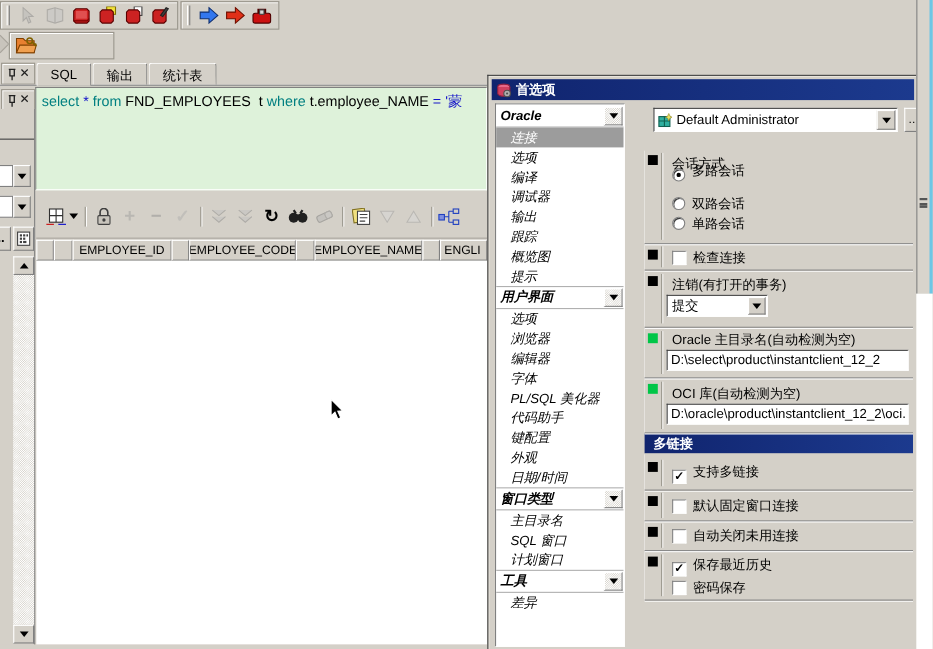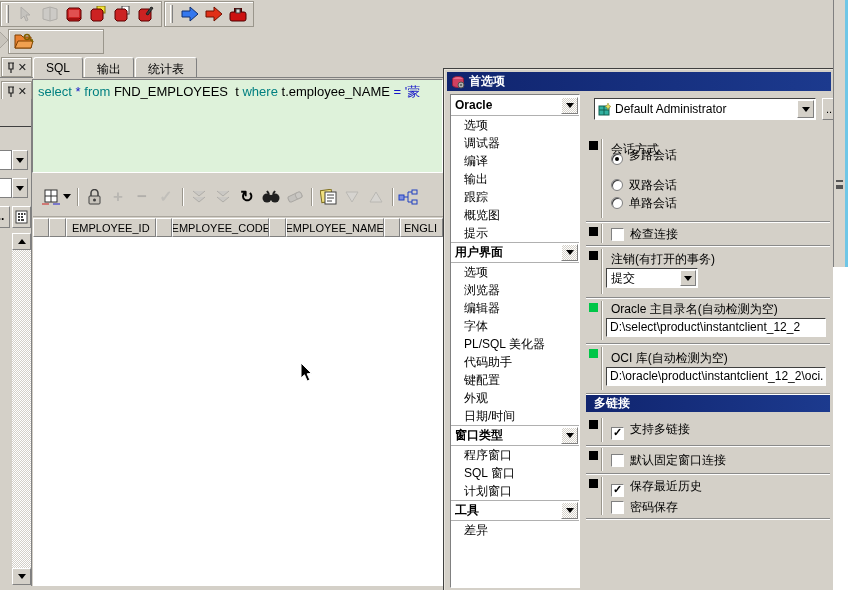--- a/index.html
+++ b/index.html
@@ -47,21 +47,21 @@
   #gridbar { left:33px; top:177px; width:410px; height:40px; display:flex; align-items:center; border-bottom:1px solid #aaa69e; }
   #gridheader { left:33px; top:218px; width:410px; height:19px; display:flex; }
   .hcell { height:19px; border-top:1px solid #fff; border-left:1px solid #fff; border-right:1px solid #808080; border-bottom:1px solid #808080; background:#d4d0c8; font-size:11px; display:flex; align-items:center; justify-content:center; overflow:hidden; white-space:nowrap; }
   #gridbody { left:33px; top:237px; width:410px; height:349px; background:#fff; }
 
   .icon-dis { opacity:.45; filter:grayscale(1); }
 
   
   #dialog { left:443px; top:68px; width:390px; height:522px; background:#d4d0c8; border-left:1px solid #404040; border-top:1px solid #404040; box-shadow:inset 1px 1px 0 #e8e4dc; overflow:hidden; }
   #dlg-title { position:absolute; left:3px; top:3px; width:384px; height:19px; background:linear-gradient(90deg,#10246e,#1c3a8e); color:#fff; font-weight:bold; display:flex; align-items:center; padding-left:4px; gap:4px; }
-  #dlg-nav { position:absolute; left:6px; top:25px; width:130px; height:494px; background:#fff; border-top:1px solid #808080; border-left:1px solid #808080; border-right:1px solid #fff; border-bottom:1px solid #fff; overflow:hidden; }
+  #dlg-nav { position:absolute; left:6px; top:25px; width:118px; height:494px; background:#fff; border-top:1px solid #808080; border-left:1px solid #808080; border-right:1px solid #fff; border-bottom:1px solid #fff; overflow:hidden;font-style:italic; }
   .navhead { height:21px; display:flex; align-items:center; justify-content:space-between; font-weight:bold; border-bottom:1px solid #b0b0b0; border-top:1px solid #b0b0b0; padding-left:4px; background:#fff; }
   .navhead:first-child { border-top:none; }
   .navhead .drop { width:17px; height:17px; margin-right:1px; display:flex; align-items:center; justify-content:center; border-top:1px solid #fff; border-left:1px solid #fff; border-right:1px solid #808080; border-bottom:1px solid #808080; }
   .navitem { height:18px; line-height:18px; padding-left:13px; white-space:nowrap; }
   .navitem.sel { background:#9c9c9c; color:#fff; }
 
   #dlg-right { position:absolute; left:142px; top:25px; width:244px; height:494px; }
   #profile-combo { position:absolute; left:8px; top:4px; width:222px; height:22px; background:#fff; border-top:1px solid #404040; border-left:1px solid #404040; border-right:1px solid #fff; border-bottom:1px solid #fff; display:flex; align-items:center; padding-left:3px; gap:4px; }
   #profile-combo .drop { position:absolute; right:1px; top:1px; width:17px; height:18px; display:flex; align-items:center; justify-content:center; border-top:1px solid #fff; border-left:1px solid #fff; border-right:1px solid #808080; border-bottom:1px solid #808080; background:#d4d0c8; }
   #profile-more { position:absolute; left:236px; top:4px; width:14px; height:22px; font-size:11px; text-align:center; line-height:20px; }
@@ -362,23 +362,24 @@
     <span>首选项</span>
   </div>
 
   <div id="dlg-nav">
     <div class="navhead">
         <span>Oracle</span>
         <div class="drop dither">
           <div class="tri-down"></div>
         </div>
       </div>
+    <div class="navitem sel">连接</div>
     <div class="navitem">选项</div>
+    <div class="navitem">编译</div>
     <div class="navitem">调试器</div>
-    <div class="navitem">编译</div>
     <div class="navitem">输出</div>
     <div class="navitem">跟踪</div>
     <div class="navitem">概览图</div>
     <div class="navitem">提示</div>
     <div class="navhead">
         <span>用户界面</span>
         <div class="drop dither">
           <div class="tri-down"></div>
         </div>
       </div>
@@ -390,21 +391,21 @@
     <div class="navitem">代码助手</div>
     <div class="navitem">键配置</div>
     <div class="navitem">外观</div>
     <div class="navitem">日期/时间</div>
     <div class="navhead">
         <span>窗口类型</span>
         <div class="drop dither">
           <div class="tri-down"></div>
         </div>
       </div>
-    <div class="navitem">程序窗口</div>
+    <div class="navitem">主目录名</div>
     <div class="navitem">SQL 窗口</div>
     <div class="navitem">计划窗口</div>
     <div class="navhead">
         <span>工具</span>
         <div class="drop dither">
           <div class="tri-down"></div>
         </div>
       </div>
     <div class="navitem">差异</div>
   </div>
@@ -473,20 +474,25 @@
           <div class="vline" style="top:6px"></div>
         <div class="sct" style="top:9px"><span class="check on">
               <span class="mk">✓</span>
             </span><span>支持多链接</span></div>
       </div>
       <div class="sect" style="height:28px">
         <div class="marker"></div>
           <div class="vline" style="top:2px;bottom:2px"></div>
         <div class="sct" style="top:6px"><span class="check"></span><span>默认固定窗口连接</span></div>
       </div>
+      <div class="sect" style="height:27px">
+        <div class="marker"></div>
+          <div class="vline" style="top:2px;bottom:2px"></div>
+        <div class="sct" style="top:5px"><span class="check"></span><span>自动关闭未用连接</span></div>
+      </div>
       <div class="sect" style="height:45px">
         <div class="marker"></div>
           <div class="vline"></div>
         <div class="sct" style="top:4px"><span class="check on">
               <span class="mk">✓</span>
             </span><span>保存最近历史</span></div>
         <div class="sct" style="top:25px"><span class="check"></span><span>密码保存</span></div>
       </div>
       <div style="flex:1"></div>
     </div>

